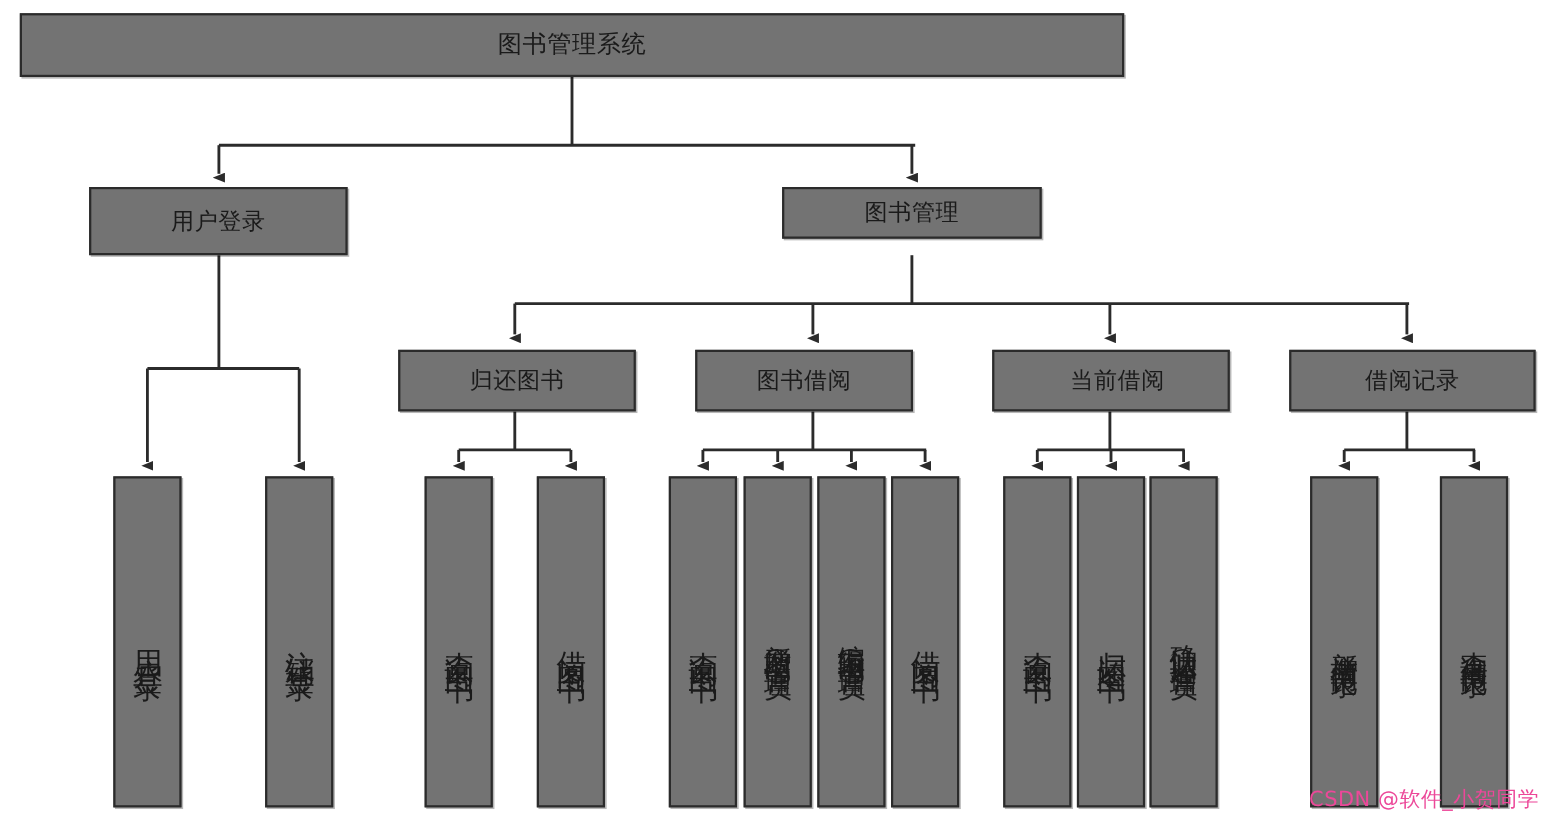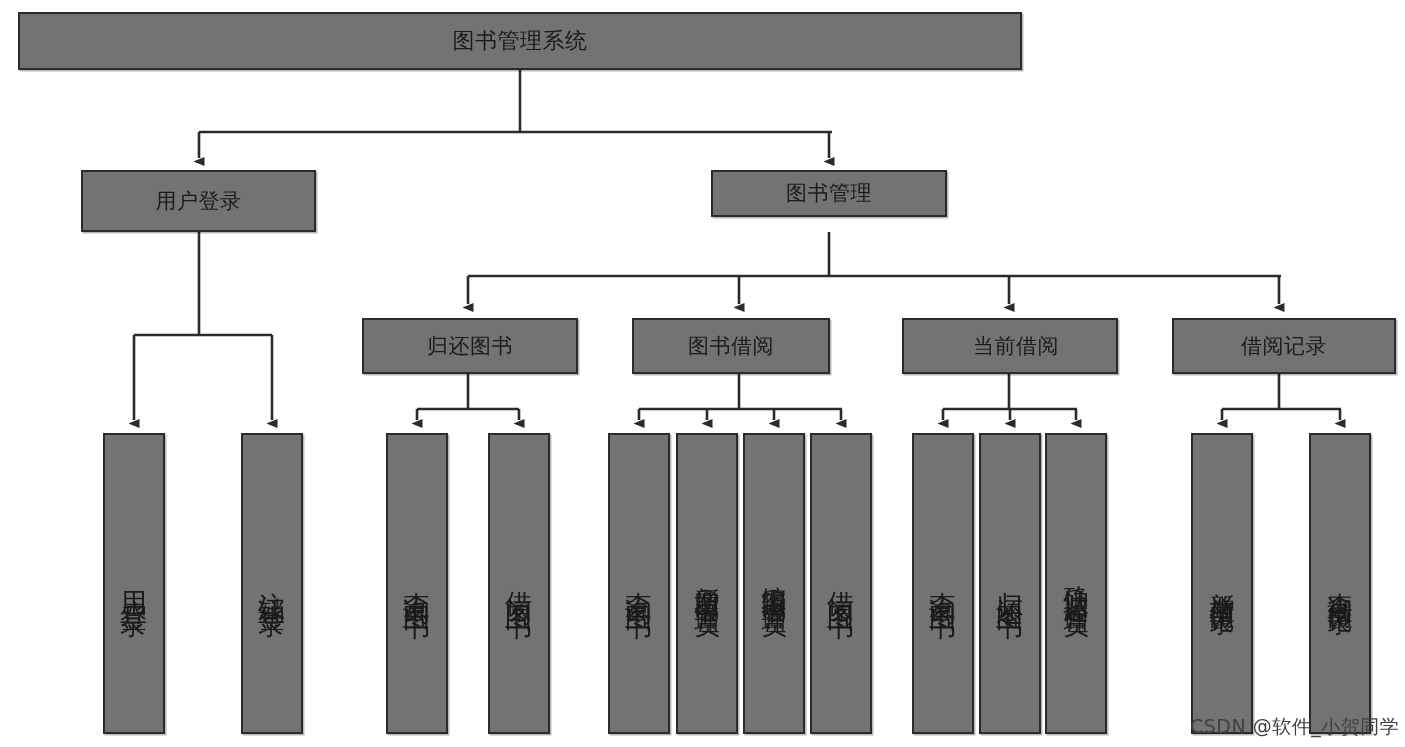--- a/index.html
+++ b/index.html
@@ -72,21 +72,21 @@
   .node.vert.tight .label {
     font-size: 25px;
     letter-spacing: 4px;
   }
 
   #watermark {
     position: absolute;
     left: 1190px;
     top: 714px;
     font-size: 19px;
-    color: #404040;
+    color: #ec4899;
     letter-spacing: 0.5px;
     white-space: nowrap;
     font-family: "DejaVu Sans", "Liberation Sans", sans-serif;
   }
 </style>
 </head>
 <body>
 
 <div id="canvas">
 

